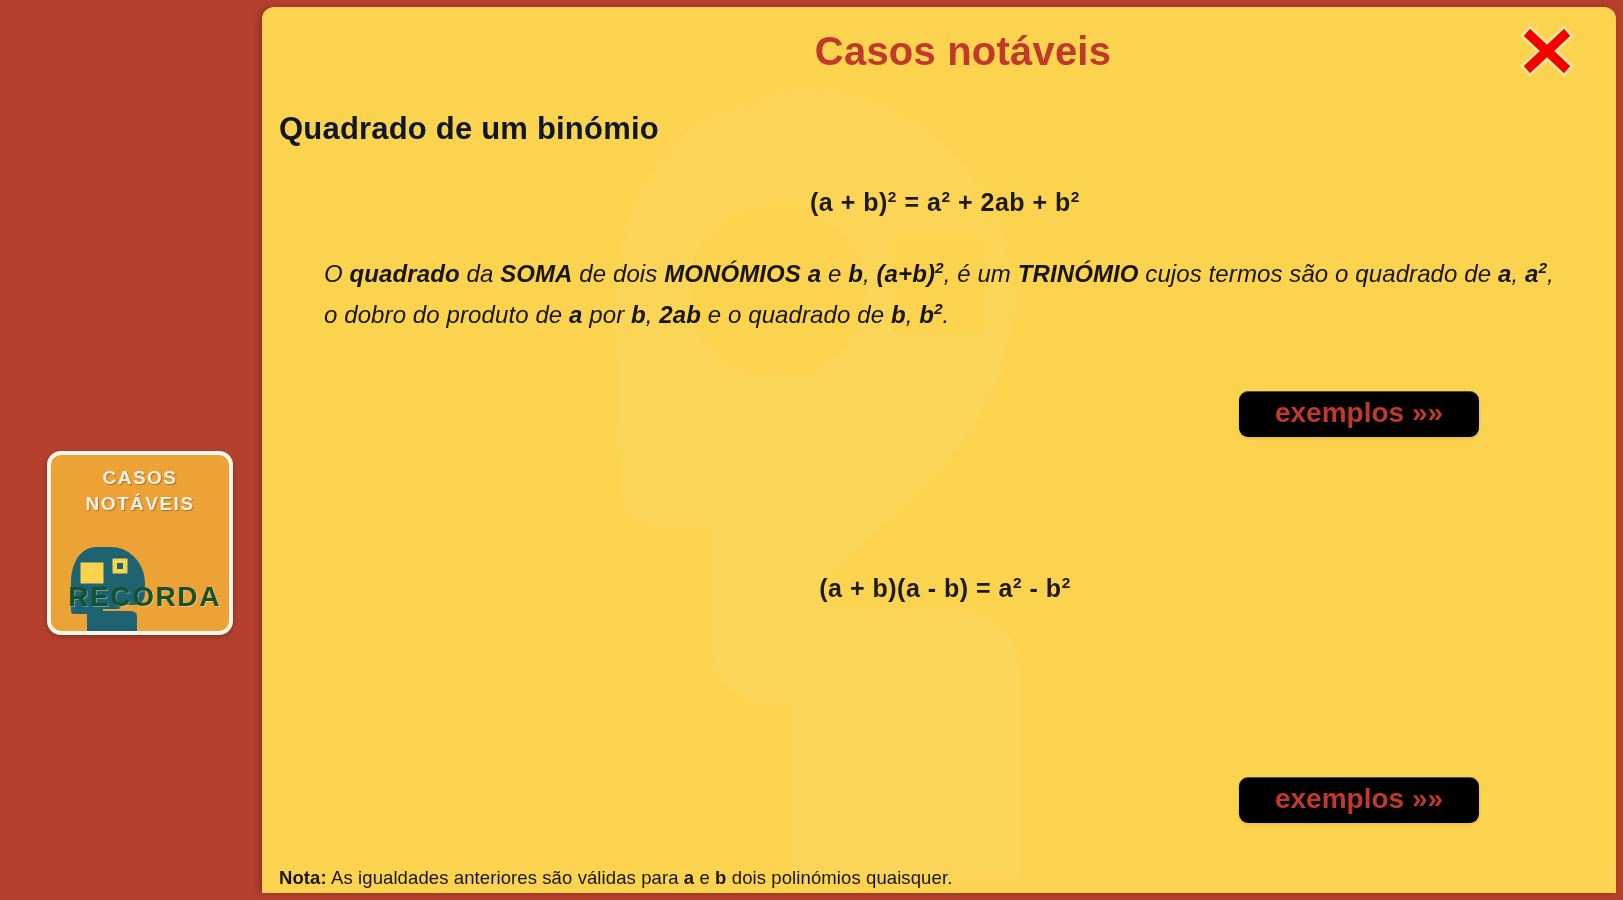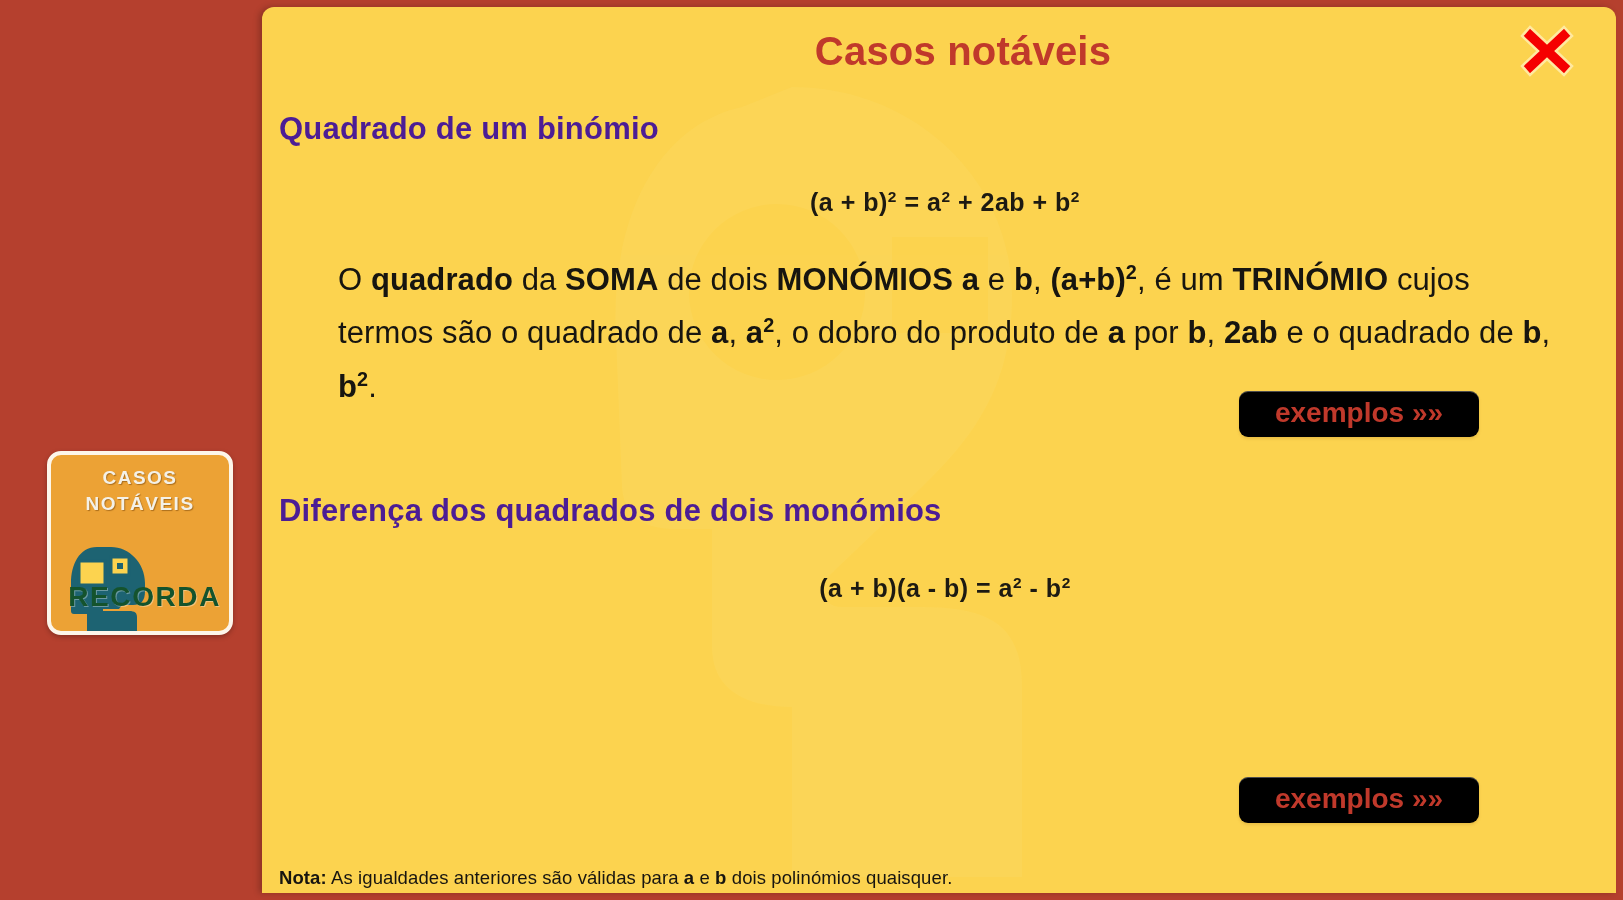--- a/index.html
+++ b/index.html
@@ -111,43 +111,44 @@
     width: 54px;
     height: 52px;
     cursor: pointer;
   }
 
   .section-heading {
     position: absolute;
     left: 17px;
     font-size: 31px;
     font-weight: bold;
-    color: #4c1d95;
+    color: #0f172a;
     letter-spacing: 0.2px;
   }
   .formula {
     position: absolute;
     left: 0; right: 0;
     text-align: center;
     font-size: 25px;
     font-weight: bold;
     color: #1d1a12;
     letter-spacing: 0.5px;
     padding-left: 12px;
   }
   .formula sup { font-size: 0.62em; }
 
   .paragraph {
     position: absolute;
-    left: 76px;
+    left: 62px;
     width: 1230px;
-    font-size: 31px;
+    font-size: 24px;
     color: #171510;
     line-height: 1.72;
     letter-spacing: 0.1px;
+    font-style: italic;
   }
   .paragraph b { font-weight: bold; }
   .paragraph sup { font-size: 0.64em; font-weight: bold; }
 
   .exemplos-button {
     position: absolute;
     width: 240px;
     height: 46px;
     background: #000000;
     border-radius: 9px;
@@ -219,21 +220,20 @@
     <div class="formula" style="top:181px">
       <span>(a + b)<sup>2</sup> = a<sup>2</sup> + 2ab + b<sup>2</sup></span>
     </div>
 
     <div class="paragraph" style="top:246px">
       <span>O <b>quadrado</b> da <b>SOMA</b> de dois <b>MONÓMIOS</b> <b>a</b> e <b>b</b>, <b>(a+b)</b><b><sup>2</sup></b>, é um <b>TRINÓMIO</b> cujos termos são o quadrado de <b>a</b>, <b>a</b><b><sup>2</sup></b>, o dobro do produto de <b>a</b> por <b>b</b>, <b>2ab</b> e o quadrado de <b>b</b>, <b>b</b><b><sup>2</sup></b>.</span>
     </div>
 
     <div class="exemplos-button" style="top:384px; left:977px">exemplos »»</div>
 
-    <div class="section-heading" style="top:486px">Diferença dos quadrados de dois monómios</div>
 
     <div class="formula" style="top:567px">
       <span>(a + b)(a - b) = a<sup>2</sup> - b<sup>2</sup></span>
     </div>
 
 
     <div class="exemplos-button" style="top:770px; left:977px">exemplos »»</div>
 
     <div id="nota">
       <span><b>Nota:</b> As igualdades anteriores são válidas para <b>a</b> e <b>b</b> dois polinómios quaisquer.</span>

